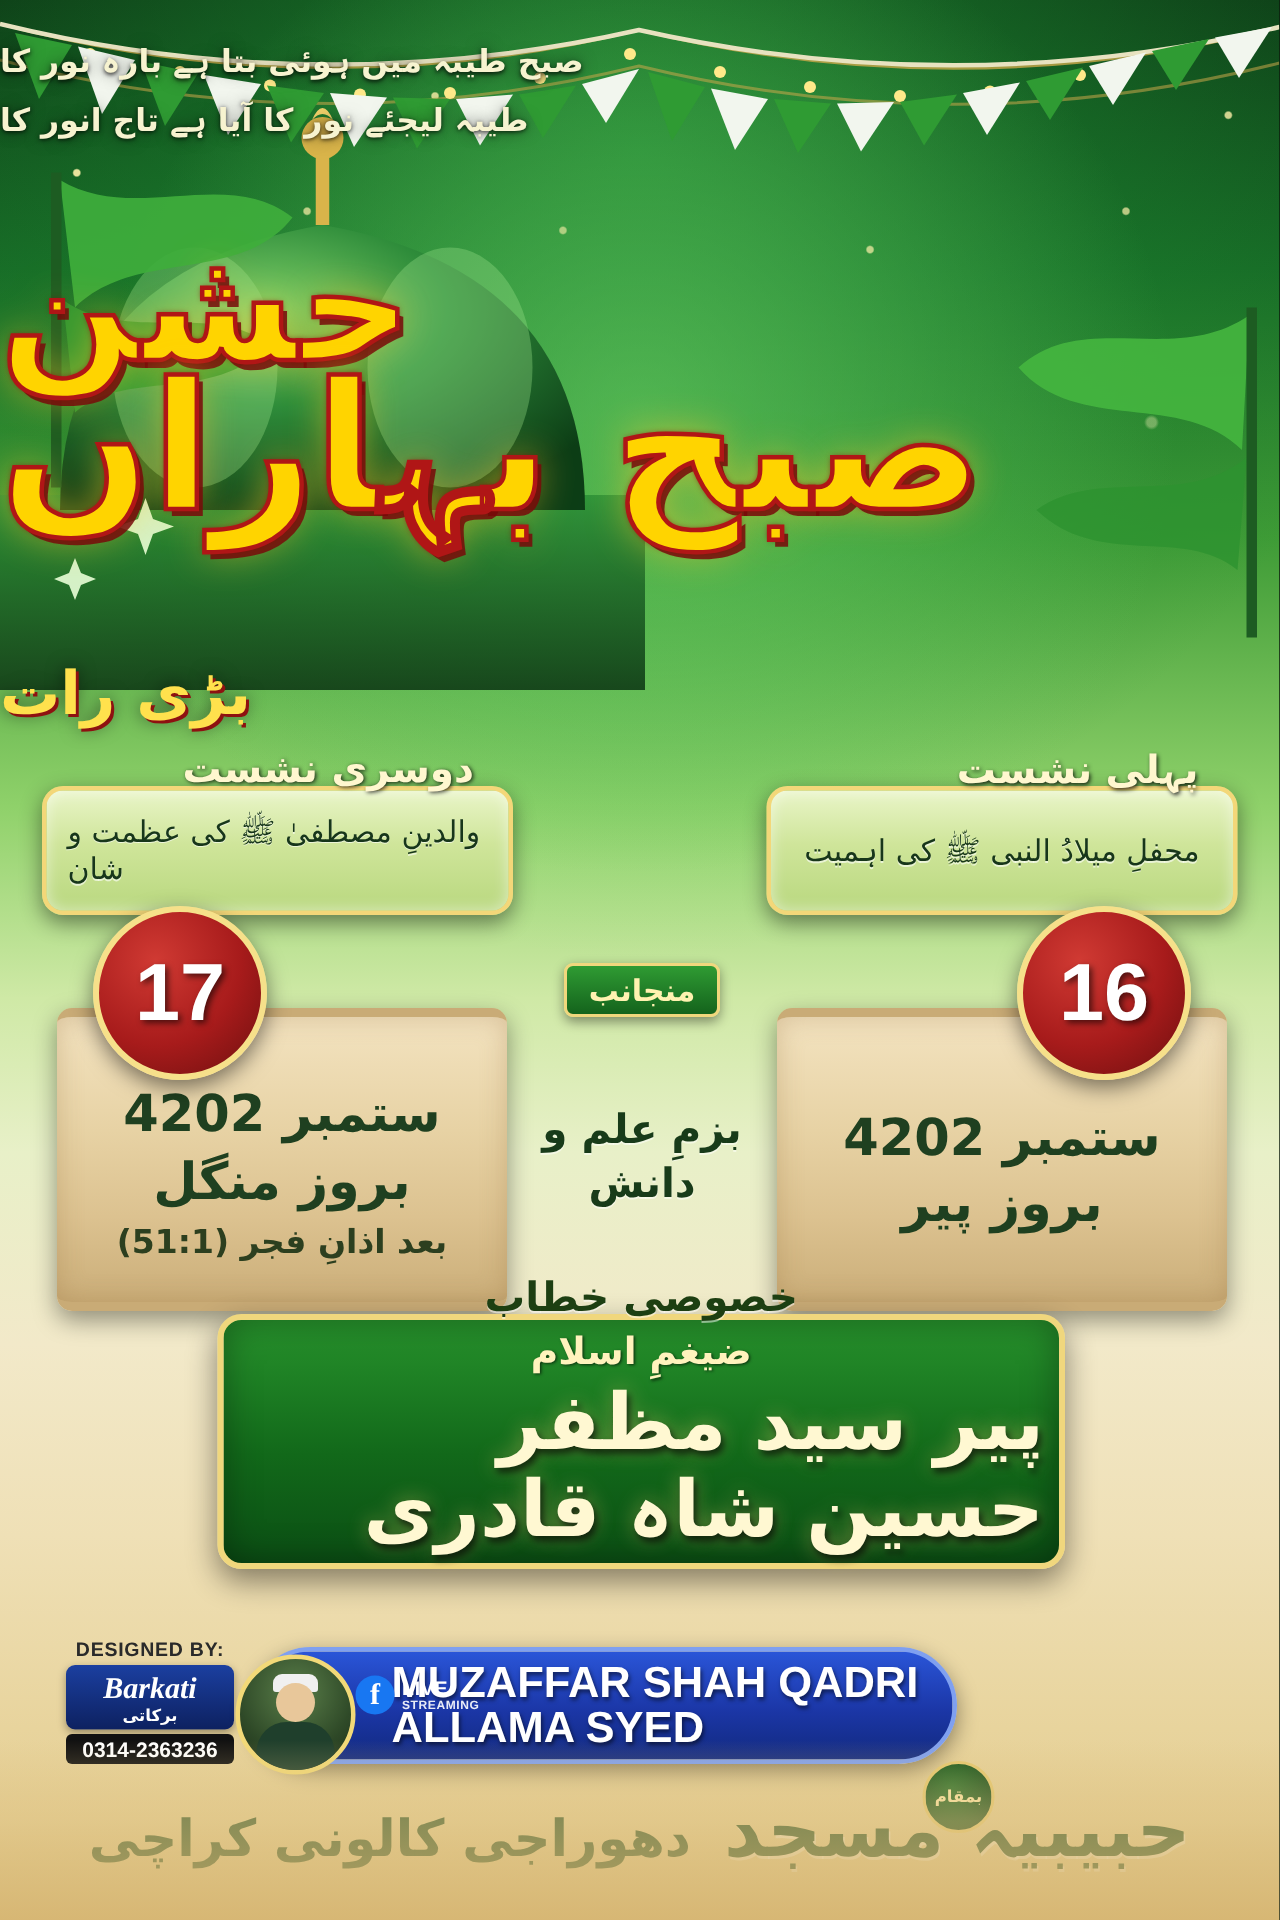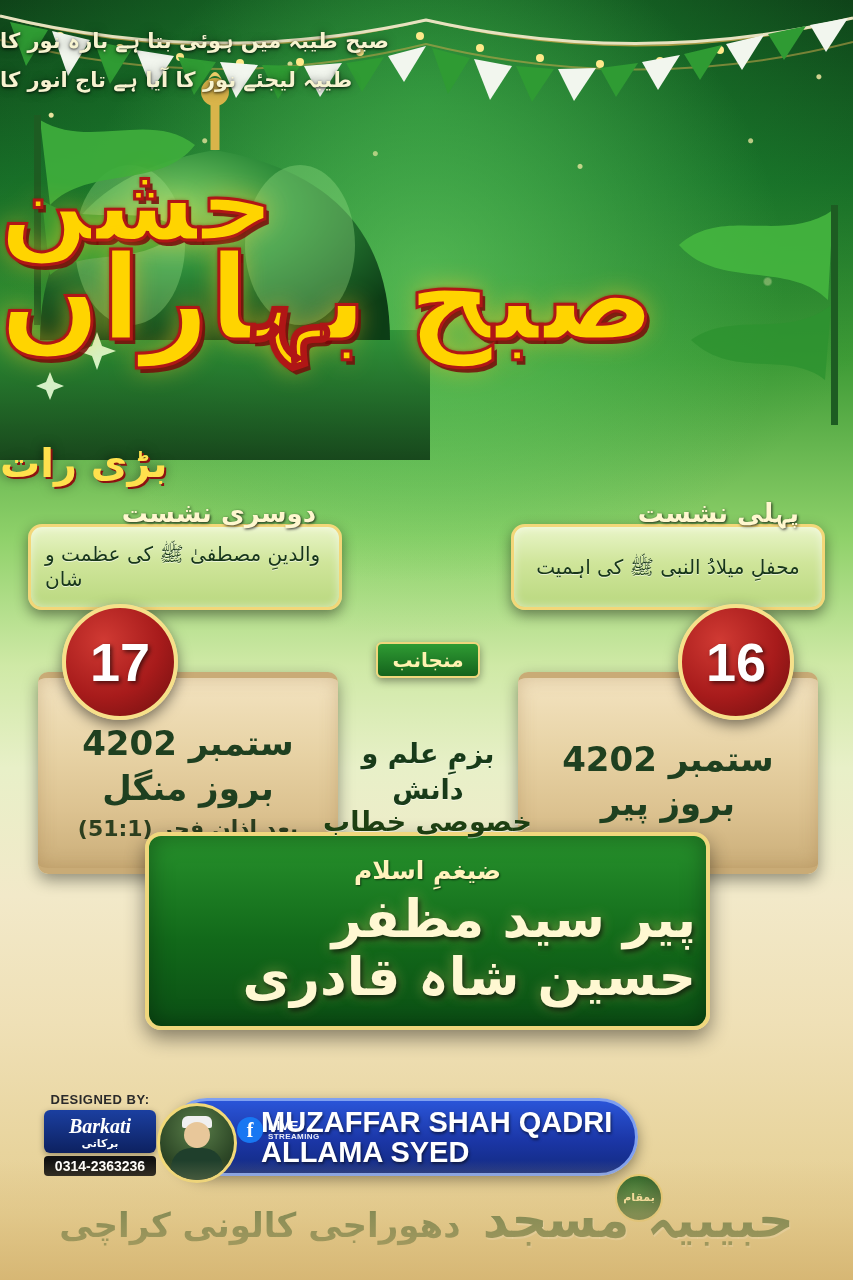--- a/index.html
+++ b/index.html
@@ -249,23 +249,23 @@
     font-size: 27px;
     font-weight: bold;
     color: #183b19;
     line-height: 1.35;
     text-shadow: 0 1px 0 rgba(255,255,255,0.5);
   }
 
   
   .speaker-panel {
     position: absolute;
-    top: 832px; left: 145px;
+    top: 876px; left: 145px;
     width: 565px;
-    height: 198px;
+    height: 170px;
     border-radius: 16px;
     background: linear-gradient(180deg, #27922c 0%, #12691a 55%, #0b4f14 100%);
     border: 4px solid #f0d77d;
     box-shadow: 0 8px 20px rgba(0,0,0,0.45), inset 0 0 24px rgba(0,0,0,0.35);
     display: flex;
     flex-direction: column;
     align-items: center;
     justify-content: center;
     padding: 6px 10px;
     box-sizing: border-box;

